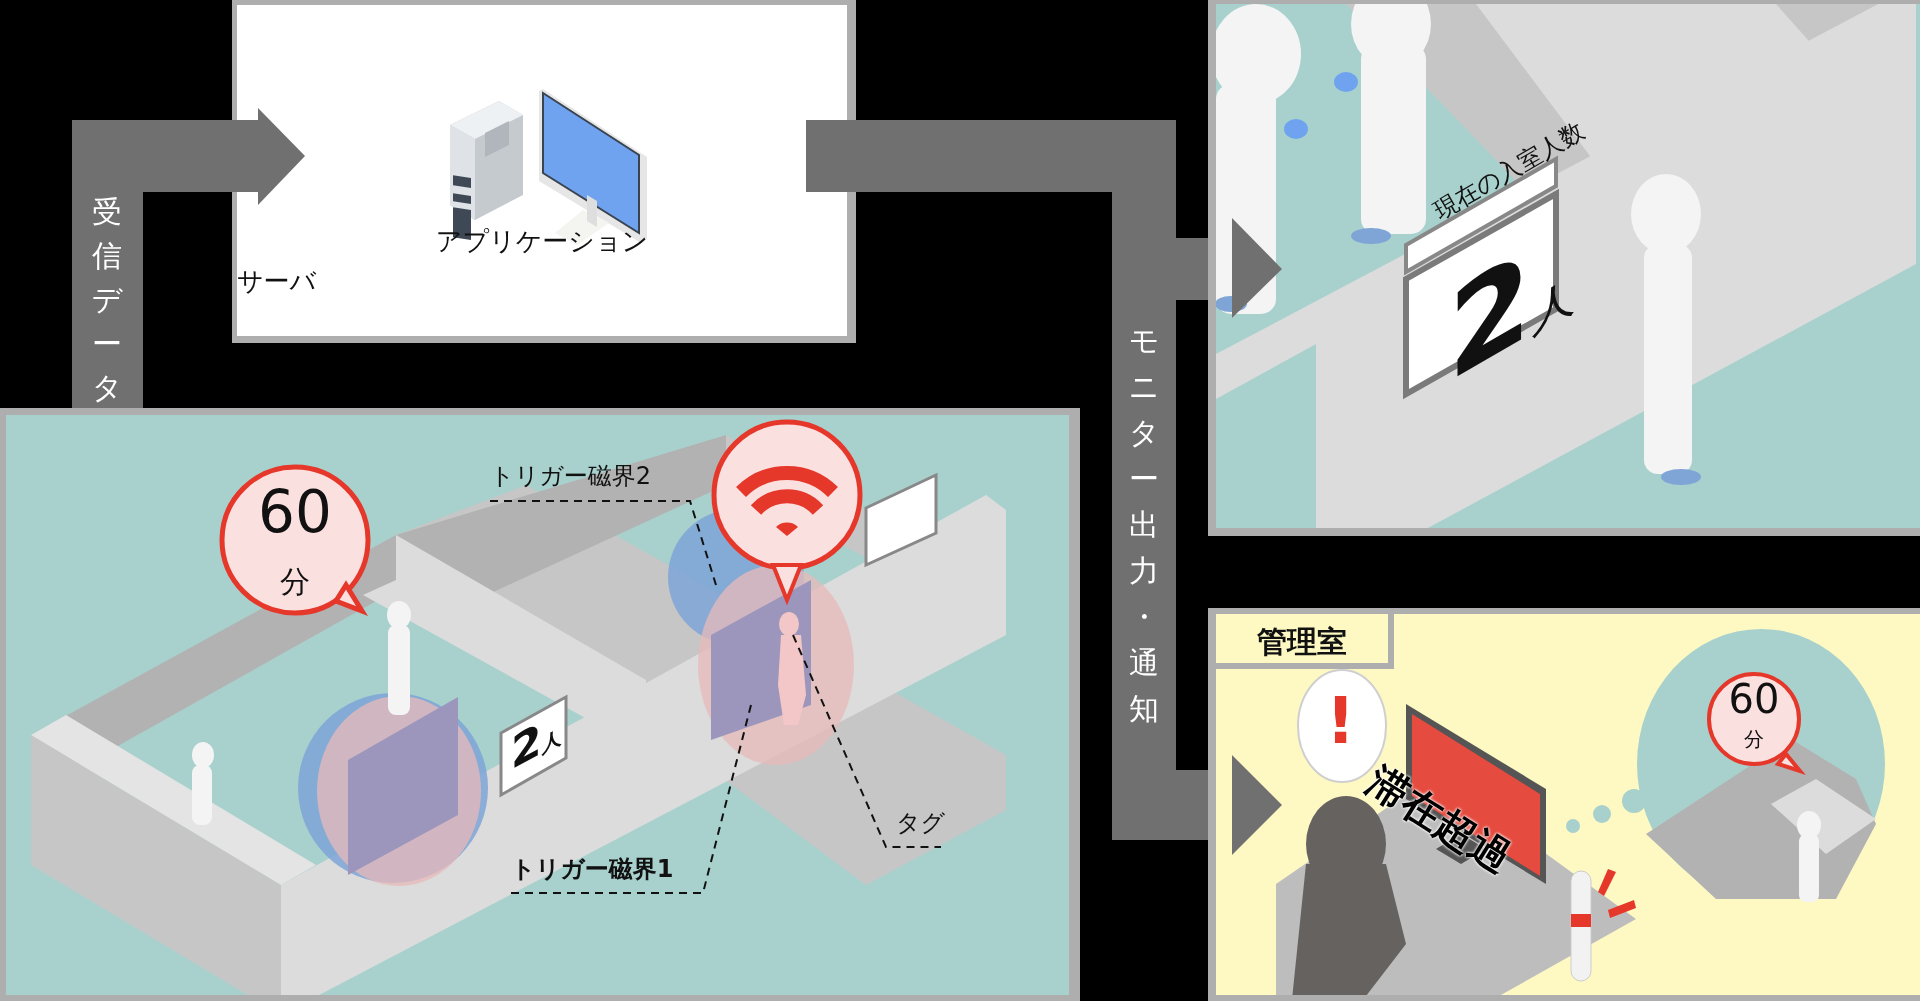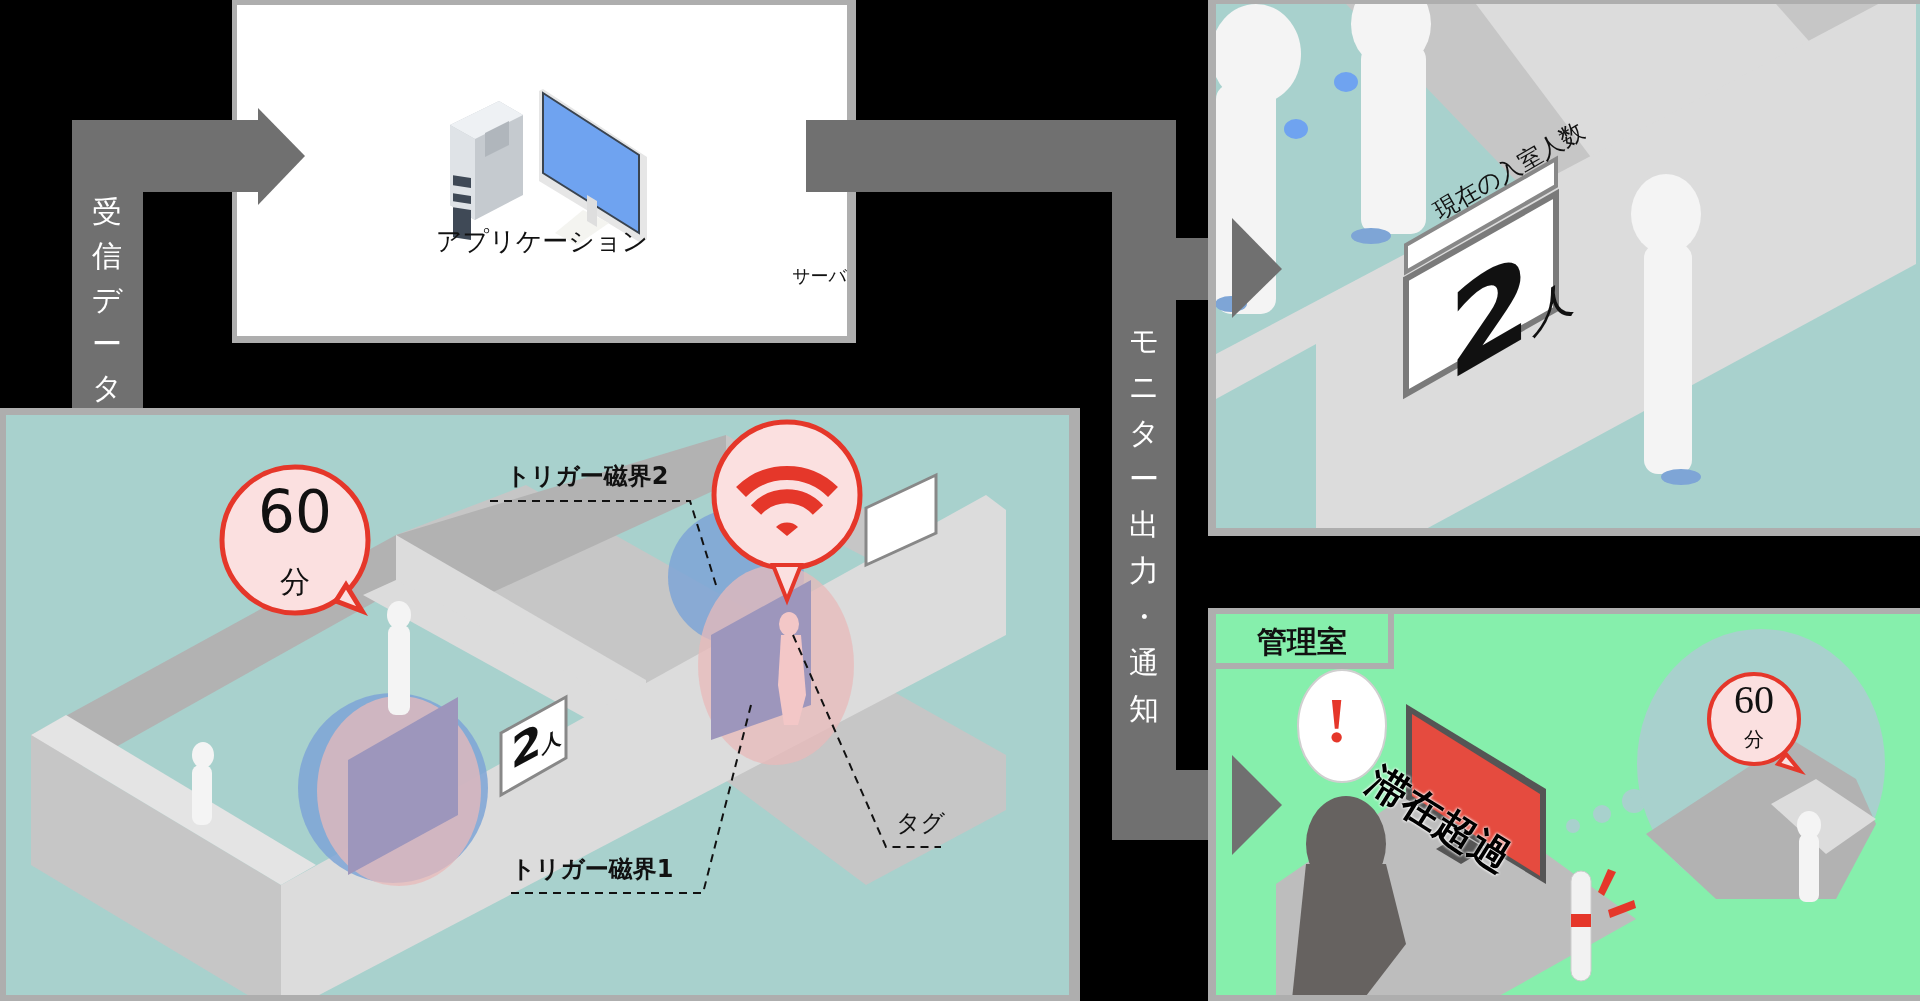--- a/index.html
+++ b/index.html
@@ -26,21 +26,21 @@
     <g fill="#b0b6bc">
       <polygon points="248,128 272,116 272,140 248,152"></polygon>
     </g>
 
     <polygon points="302,86 306,84 410,152 410,234 404,238 302,176" fill="#e6e6e6"></polygon>
     <polygon points="306,88 402,150 402,228 306,168" fill="#6fa3f0" stroke="#3a4450" stroke-width="2"></polygon>
     <polygon points="346,205 372,218 340,240 318,228" fill="#f4f4f0"></polygon>
     <polygon points="350,190 360,196 360,222 350,216" fill="#dedede"></polygon>
   </svg>
   <div class="label" style="left:0;width:610px;text-align:center;top:219px;font-size:26px;">アプリケーション</div>
-  <div class="label" style="left:0;width:610px;text-align:right;top:259px;font-size:18px;">サーバ</div>
+  <div class="label" style="left:0;width:610px;text-align:left;top:259px;font-size:26px;">サーバ</div>
 </div>
 
 <div class="bar" style="left:72px;top:120px;width:71px;height:358px;"></div>
 <div class="bar" style="left:72px;top:120px;width:190px;height:72px;"></div>
 <svg width="1920" height="1001" style="pointer-events:none;">
   <polygon points="258,108 305,156 258,205" fill="#707070"></polygon>
 </svg>
 <div class="vtext" style="left:87px;top:190px;">
   <span>受</span>
   <span>信</span>
@@ -116,21 +116,21 @@
   <div class="label" style="left:230px;top:63px;width:118px;text-align:center;font-size:58px;">60</div>
   <div class="label" style="left:230px;top:147px;width:118px;text-align:center;font-size:30px;">分</div>
 
   <svg width="1070" height="585">
     <circle cx="781" cy="80" r="73" fill="#fbe0e0" stroke="#e5372a" stroke-width="5"></circle>
     <polygon points="767,150 781,185 795,150" fill="#fbe0e0" stroke="#e5372a" stroke-width="4"></polygon>
     <path d="M735,77 A65,65 0 0 1 827,77" stroke="#e5372a" stroke-width="14" fill="none"></path>
     <path d="M750,95 A42,42 0 0 1 812,95" stroke="#e5372a" stroke-width="14" fill="none"></path>
     <path d="M770,112 A16,16 0 0 1 792,112 L781,121 Z" fill="#e5372a"></path>
   </svg>
-  <div class="label" style="left:500px;top:45px;font-weight:bold;">トリガー磁界2</div>
+  <div class="label" style="left:484px;top:45px;">トリガー磁界2</div>
   <div class="label" style="left:505px;top:438px;font-weight:bold;">トリガー磁界1</div>
   <div class="label" style="left:890px;top:392px;">タグ</div>
   <div class="label" style="left:505px;top:300px;font-size:44px;font-weight:bold;transform:skewY(-28deg);">
     <span>2</span><span style="font-size:20px;">人</span>
   </div>
 </div>
 
 <div class="panel" style="left:1208px;top:0;width:712px;height:536px;background:#a8d1cd;border-width:4px 0 8px 8px;">
   <svg width="712" height="530">
     <polygon points="130,0 700,0 700,50 380,260" fill="#c6c6c6"></polygon>
@@ -153,21 +153,21 @@
 
     <polygon points="190,241 340,155 340,182 190,268" fill="#fff" stroke="#888" stroke-width="4"></polygon>
     <polygon points="190,275 340,190 340,305 190,390" fill="#fff" stroke="#7a7a7a" stroke-width="6"></polygon>
   </svg>
   <div class="label" style="left:212px;top:195px;font-size:24px;transform:rotate(-30deg);transform-origin:left top;">現在の入室人数</div>
   <div class="label" style="left:232px;top:240px;font-size:120px;font-weight:bold;line-height:120px;transform:skewY(-30deg);">
     <span>2</span><span style="font-size:44px;font-weight:normal;">人</span>
   </div>
 </div>
 
-<div class="panel" style="left:1208px;top:608px;width:712px;height:393px;background:#86efac;border-width:6px 0 6px 8px;font-family:Liberation Serif, serif;">
+<div class="panel" style="left:1208px;top:608px;width:712px;height:393px;background:#fef9c3;border-width:6px 0 6px 8px;">
   <div style="position:absolute;left:0;top:0;width:178px;height:55px;box-sizing:border-box;border-right:6px solid #aeaeae;border-bottom:6px solid #aeaeae;">
     <div class="label" style="left:0;width:172px;text-align:center;top:8px;font-size:30px;font-weight:bold;">管理室</div>
   </div>
   <svg width="712" height="387">
 
     <polygon points="60,270 220,160 420,305 260,395 60,395" fill="#bdbdbd"></polygon>
 
     <polygon points="190,90 330,175 330,270 190,185" fill="#555"></polygon>
     <polygon points="196,100 324,180 324,262 196,182" fill="#e54b3f"></polygon>
     <polygon points="245,220 270,235 245,250 220,235" fill="#555"></polygon>

